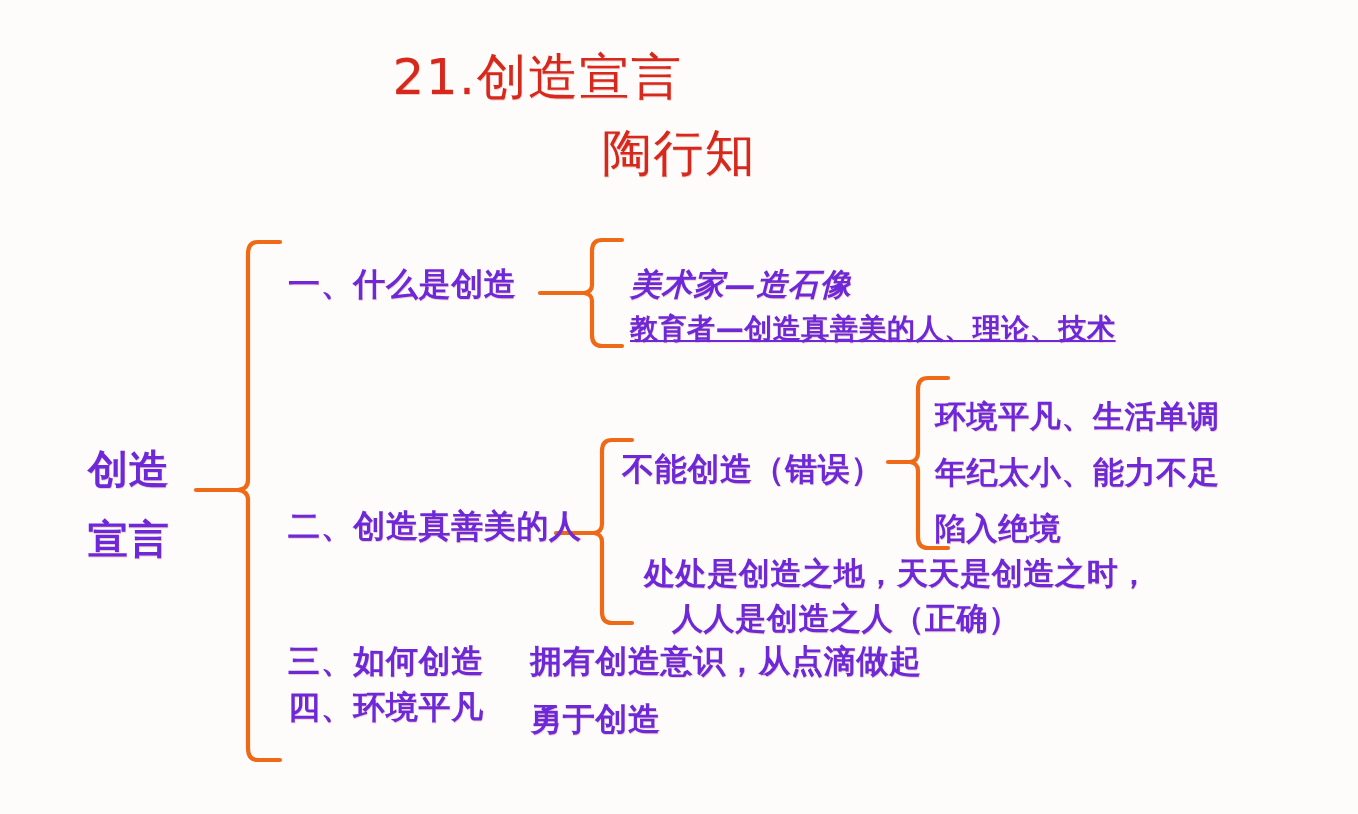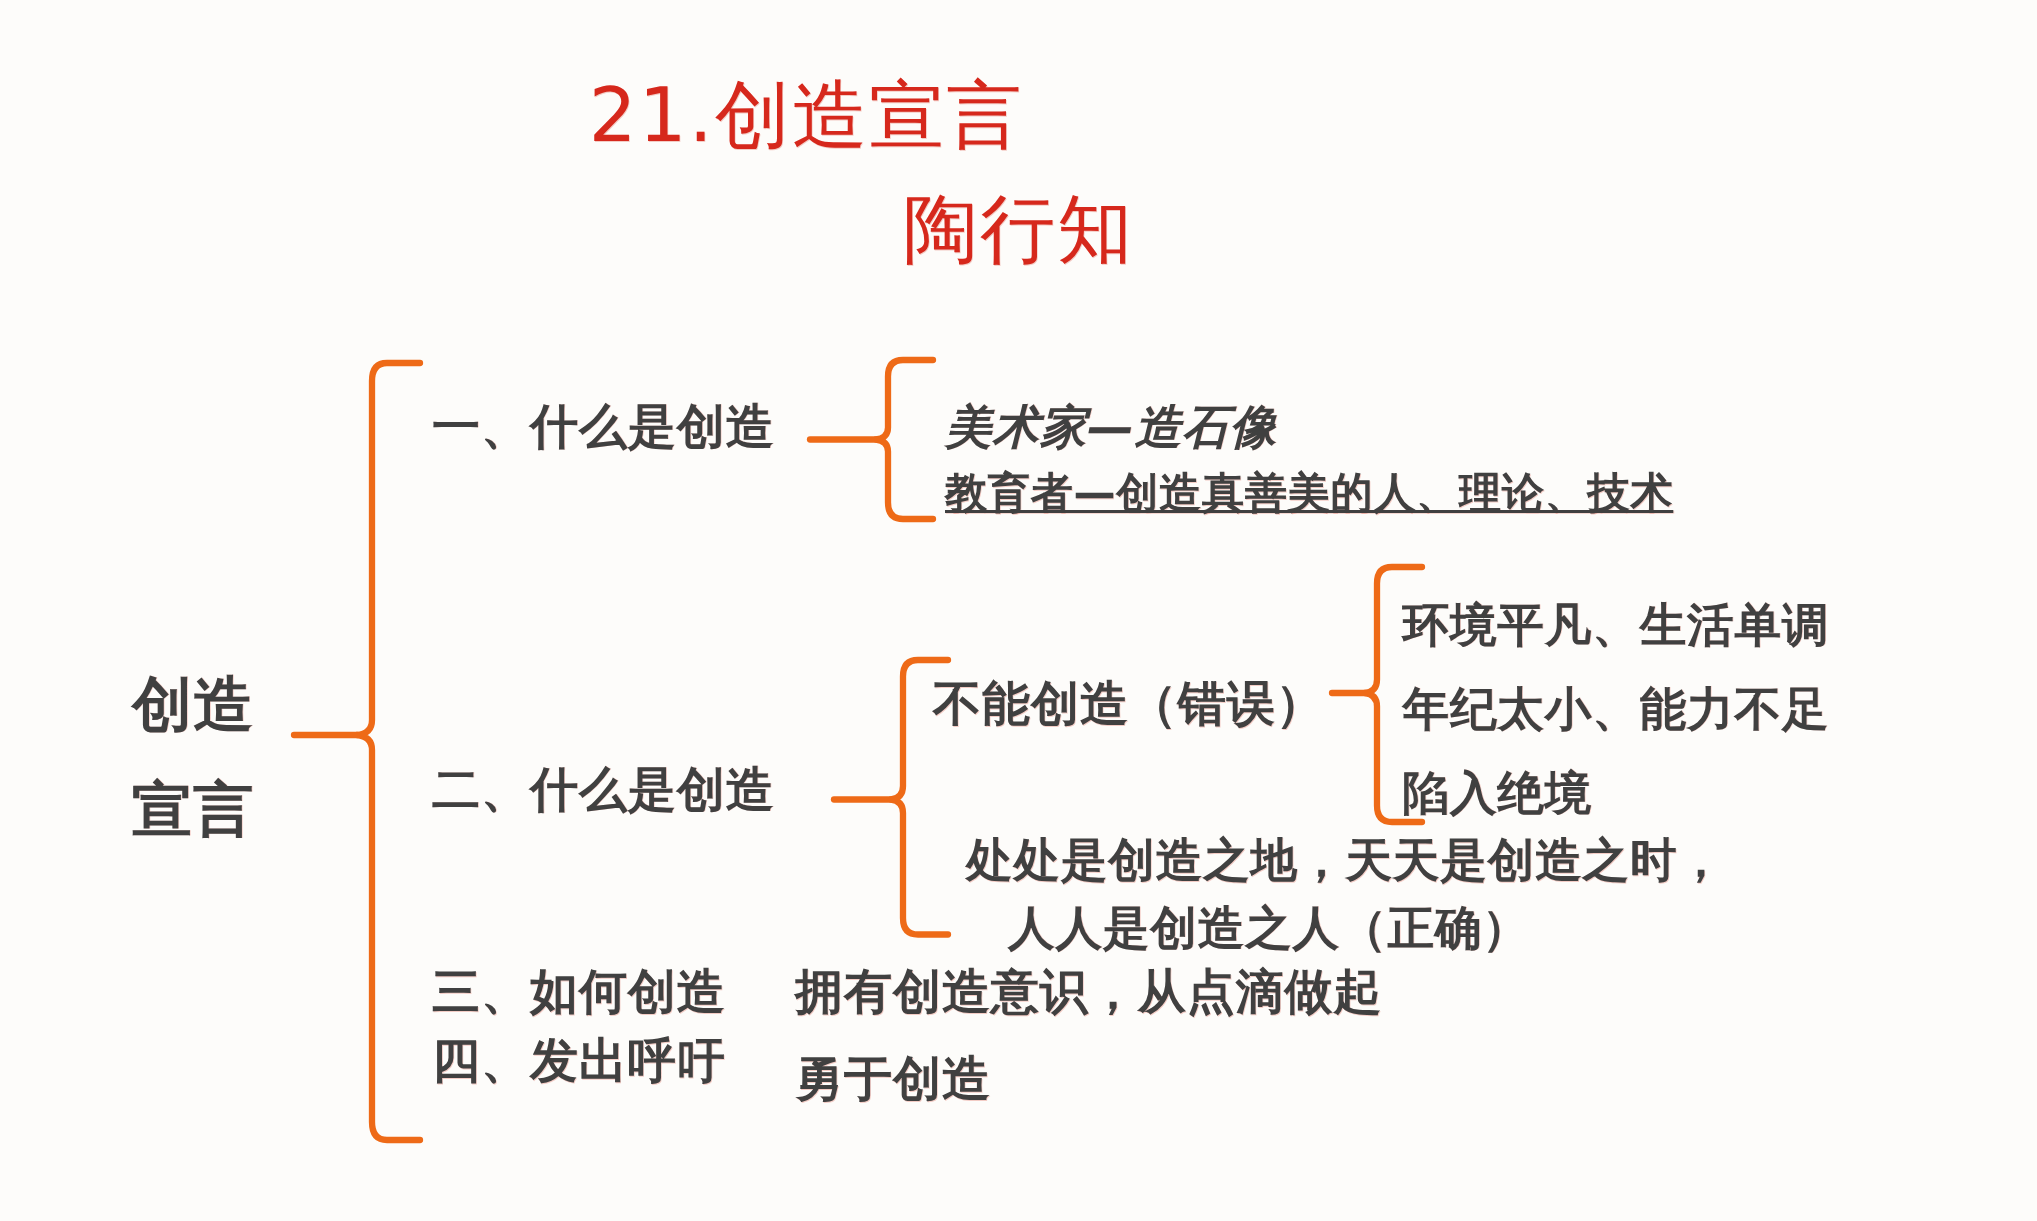--- a/index.html
+++ b/index.html
@@ -15,21 +15,21 @@
     position: relative;
   }
   #mindmap {
     position: absolute;
     left: 0; top: 0;
     width: 1358px;
     height: 814px;
   }
   .txt {
     position: absolute;
-    color: #404040;
+    color: #6d28d9;
     white-space: nowrap;
     font-weight: bold;
     letter-spacing: 0.02em;
     text-shadow: 0.5px 0.5px 0 rgba(214,60,40,0.25);
   }
 
   
   #title-line1 {
     left: 0; top: 44px;
     width: 1075px;
@@ -99,25 +99,25 @@
 <div class="txt" id="title-line1">21.创造宣言</div>
 <div class="txt" id="title-line2">陶行知</div>
 
 <div class="txt" id="root-line1">创造</div>
 <div class="txt" id="root-line2">宣言</div>
 
 <div class="txt" id="b1-label">一、什么是创造</div>
 <div class="txt" id="b1-c1">美术家—造石像</div>
 <div class="txt" id="b1-c2">教育者—创造真善美的人、理论、技术</div>
 
-<div class="txt" id="b2-label">二、什么是创造</div>
+<div class="txt" id="b2-label">二、创造真善美的人</div>
 <div class="txt" id="b2-c1">不能创造（错误）</div>
 <div class="txt" id="b2-c1-d1">环境平凡、生活单调</div>
 <div class="txt" id="b2-c1-d2">年纪太小、能力不足</div>
 <div class="txt" id="b2-c1-d3">陷入绝境</div>
 <div class="txt" id="b2-c2-l1">处处是创造之地，天天是创造之时，</div>
 <div class="txt" id="b2-c2-l2">人人是创造之人（正确）</div>
 
 <div class="txt" id="b3-label">三、如何创造</div>
 <div class="txt" id="b3-detail">拥有创造意识，从点滴做起</div>
 
-<div class="txt" id="b4-label">四、发出呼吁</div>
+<div class="txt" id="b4-label">四、环境平凡</div>
 <div class="txt" id="b4-detail">勇于创造</div>
 
 </body></html>

